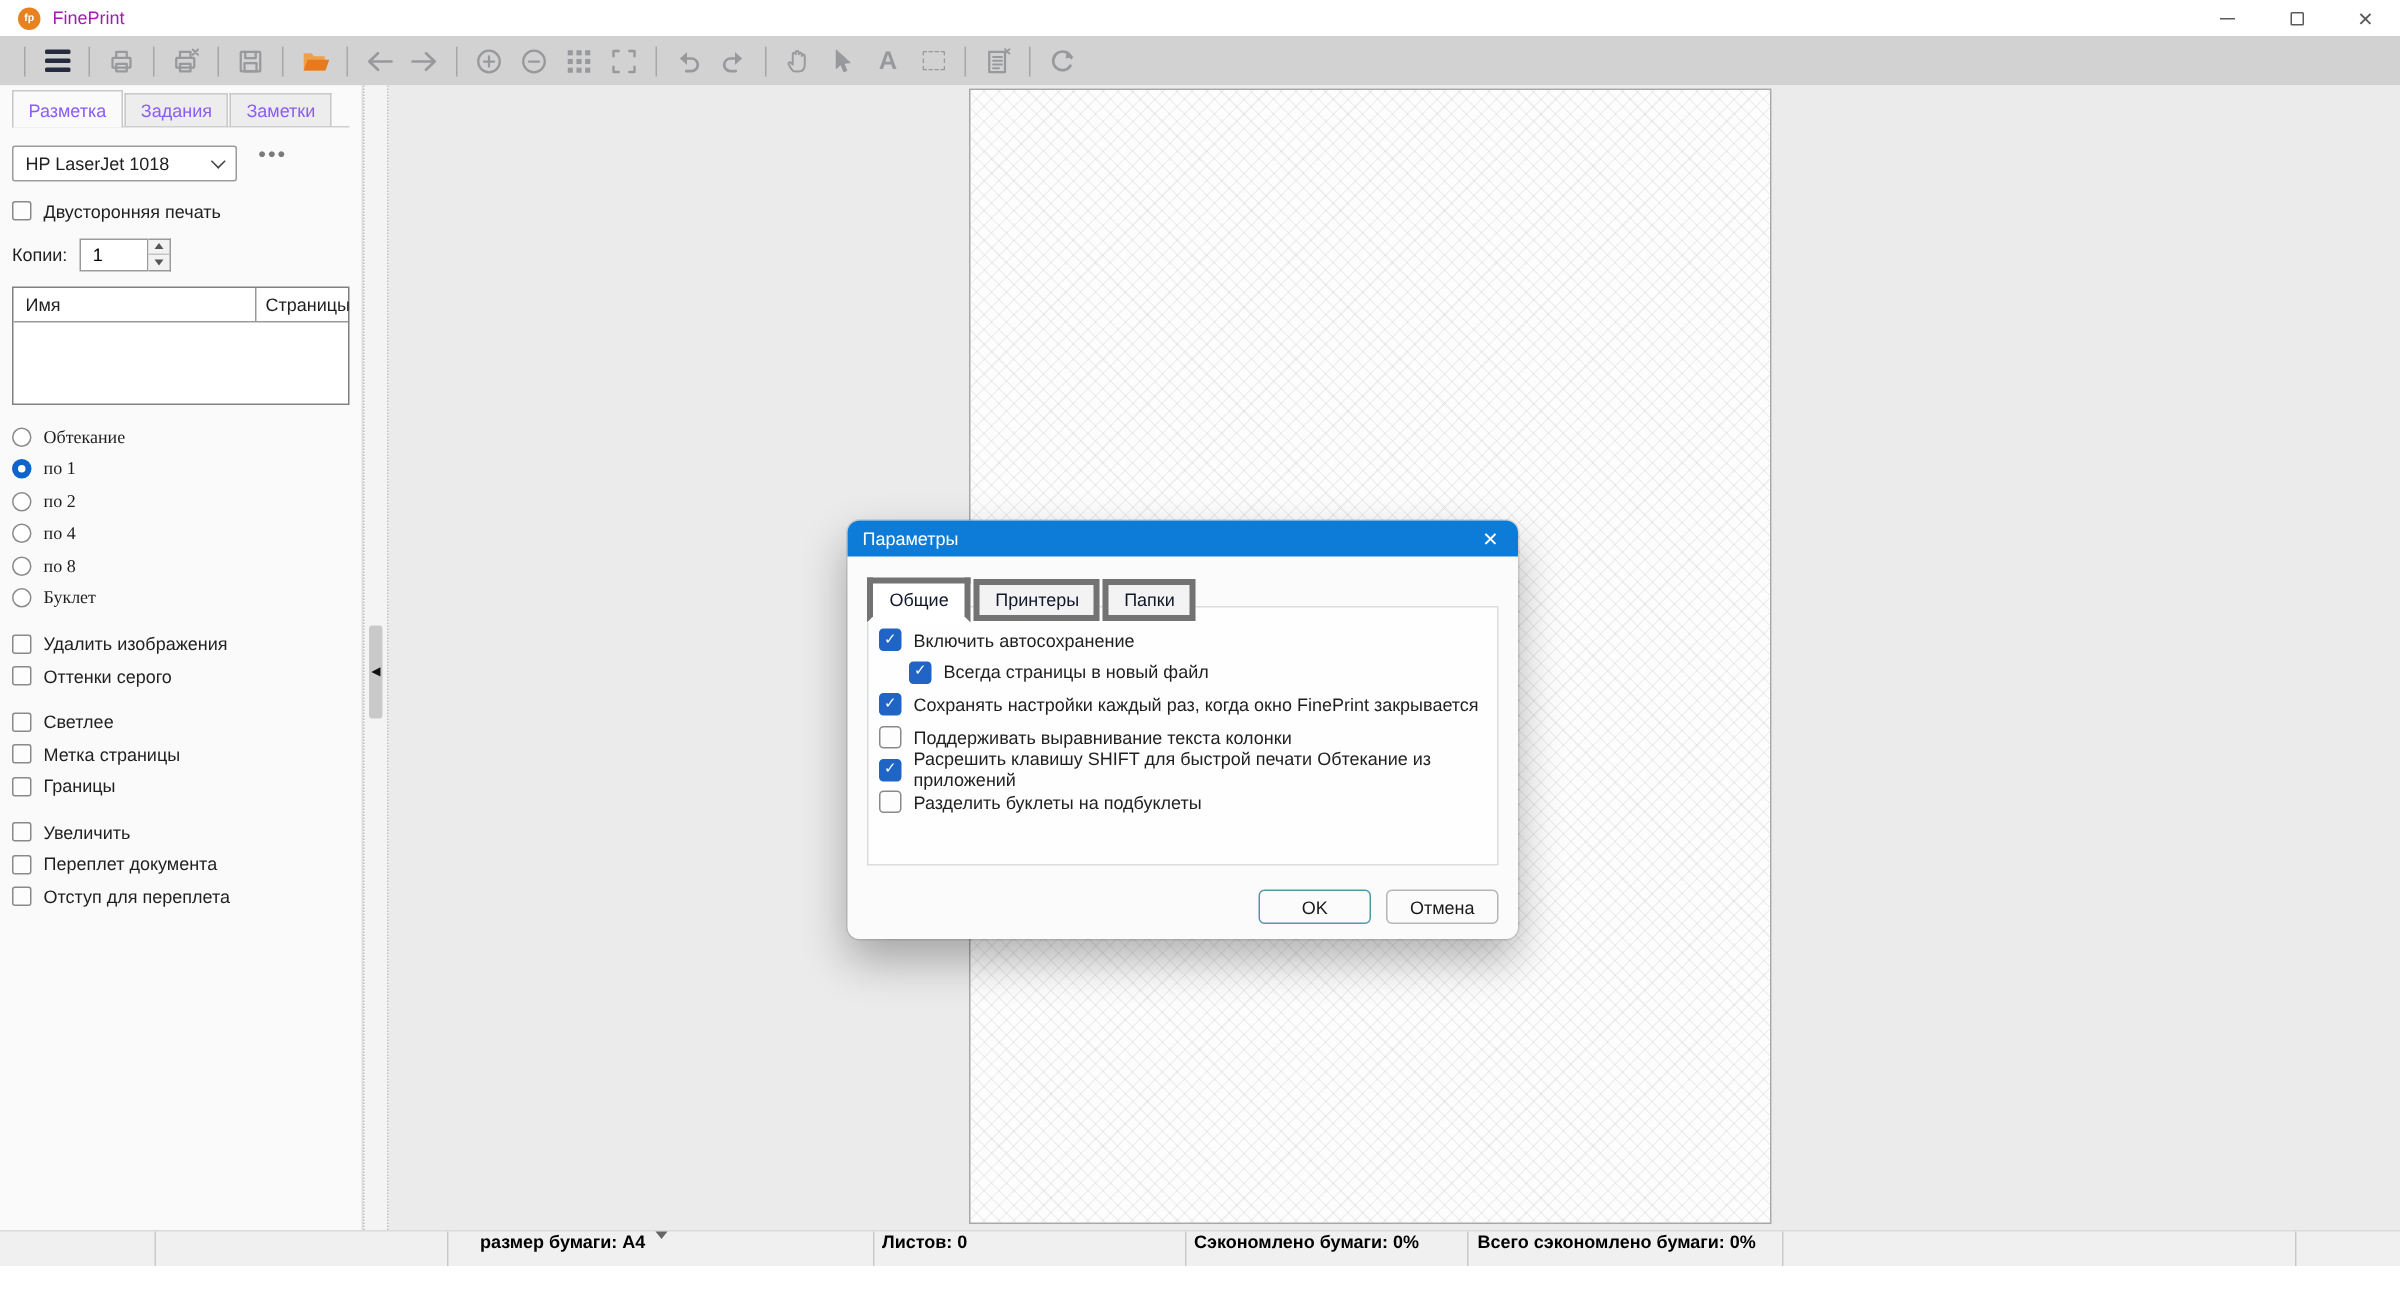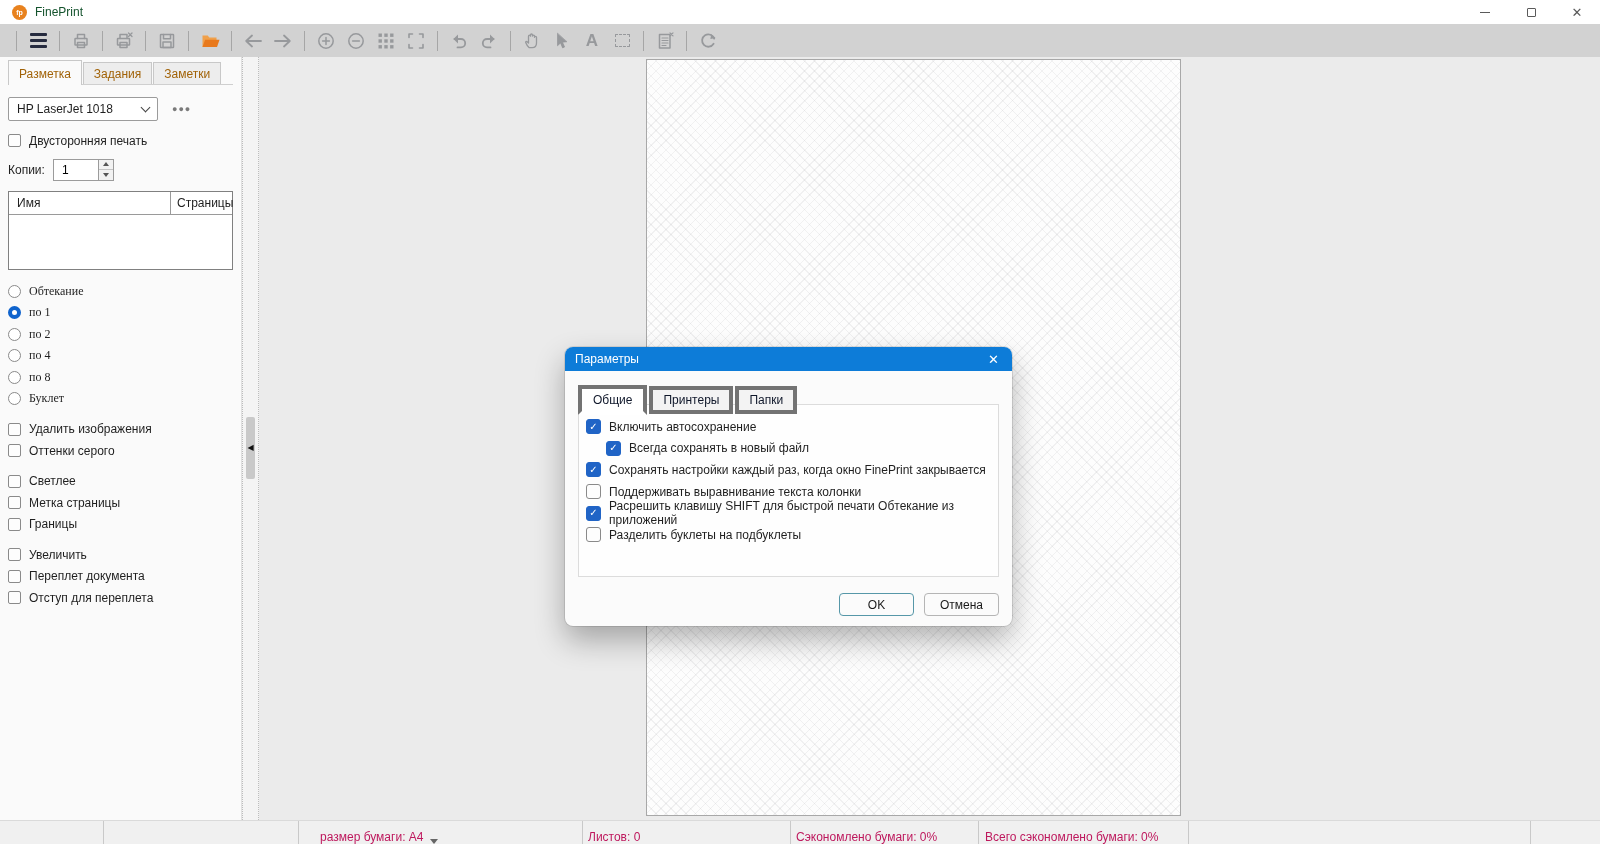--- a/index.html
+++ b/index.html
@@ -3,21 +3,21 @@
 <meta charset="utf-8">
 <style>
   * { margin:0; padding:0; box-sizing:border-box; }
   html,body { width:1600px; height:860px; overflow:hidden;
     font-family:"Liberation Sans", sans-serif; font-size:12px; color:#1f1f1f; background:#fff; }
 
   
   .titlebar { height:24px; background:#ffffff; display:flex; align-items:center; padding-left:12px; }
   .app-icon { width:15px; height:15px; border-radius:50%; background:var(--folder-orange,#e8821e);
     color:#fff; font-size:7px; font-weight:bold; display:flex; align-items:center; justify-content:center; }
-  .app-title { margin-left:8px; color:#14532d; font-size:12px; }
+  .app-title { margin-left:8px; color:#a21caf; font-size:12px; }
   .win-controls { margin-left:auto; display:flex; align-items:center; height:100%; }
   .win-btn { width:46px; height:100%; display:flex; align-items:center; justify-content:center; color:#5a5a5a; }
   .min-glyph { width:10px; height:0; border-top:1px solid #5a5a5a; }
   .restore-glyph { width:9px; height:9px; border:1px solid #5a5a5a; border-radius:1px; position:relative; background:#fff; }
   .restore-glyph::before { content:""; position:absolute; left:2px; top:-4px; width:9px; height:9px;
     border:1px solid #5a5a5a; border-radius:1px; z-index:-1; }
   .close-glyph { font-size:13px; color:#5a5a5a; }
 
   
   .toolbar { height:33px; background:#d2d2d2; display:flex; align-items:center; padding-left:10px; }
@@ -40,23 +40,23 @@
   .canvas { flex:1; position:relative; }
   .page { position:absolute; left:387px; top:2px; width:535px; height:757px;
     background-color:#fdfdfd; border:1px solid #a8a8a8;
     background-image:
       repeating-linear-gradient(45deg,  rgba(150,150,155,.12) 0 1px, transparent 1px 7px),
       repeating-linear-gradient(-45deg, rgba(150,150,155,.12) 0 1px, transparent 1px 7px); }
 
   
   .side-tabs { display:flex; align-items:flex-end; border-bottom:1px solid #cfcfcf; height:26px; }
   .stab { padding:4px 10px 4px 10px; border:1px solid #c8c8c8; border-bottom:none; background:#ededed;
-    color:#a16207; margin-right:1px; height:22px; }
+    color:#8b5cf6; margin-right:1px; height:22px; }
   .stab.active { background:#fafafa; height:25px; padding-top:6px; position:relative; top:1px; }
-  .combo-row { display:flex; align-items:center; margin-top:12px; }
+  .combo-row { display:flex; align-items:flex-start; margin-top:12px; }
   .combo { width:150px; height:24px; background:#fff; border:1px solid #9b9b9b; border-radius:2px;
     display:flex; align-items:center; padding:0 8px; }
   .combo-val { flex:1; }
   .chev { width:7px; height:7px; border-right:1.4px solid #444; border-bottom:1.4px solid #444;
     transform:rotate(45deg); margin-top:-3px; }
   .more-btn { margin-left:14px; color:#7a7a7a; font-size:9px; letter-spacing:1px; }
   .opt-row { display:flex; align-items:center; height:21.5px; }
   .cb { width:13px; height:13px; border:1px solid #8a8a8a; border-radius:2px; background:#fdfdfd;
     margin-right:8px; flex:none; display:flex; align-items:center; justify-content:center;
     color:#fff; font-size:10px; line-height:1; }
@@ -79,21 +79,21 @@
   .job-head { display:flex; height:23px; border-bottom:1px solid #9a9a9a; align-items:center; }
   .jh-name { flex:1; padding-left:8px; }
   .jh-pages { width:62px; border-left:1px solid #9a9a9a; padding-left:6px; align-self:stretch;
     display:flex; align-items:center; }
   .radio-group { margin-top:11px;font-family:Liberation Serif, serif; }
   .grp-gap { margin-top:9px; }
 
   
   .statusbar { height:24px; background:#f0f0f0; border-top:1px solid #dadada; position:relative; }
   .sdiv { position:absolute; top:0; bottom:0; width:1px; background:#c9c9c9; }
-  .sitem { position:absolute; top:0; height:100%; display:flex; align-items:flex-end; color:#be185d; }
+  .sitem { position:absolute; top:0; height:100%; display:flex; align-items:flex-start; color:#000000;font-weight:bold; }
   .caret-dn { width:0; height:0; border-left:4px solid transparent; border-right:4px solid transparent;
     border-top:5px solid #666; margin-left:7px; }
   .footer-strip { height:16px; background:#fff; }
 
   
   .dialog { position:absolute; left:565px; top:290px; width:447px; height:279px; z-index:50;
     border-radius:8px; box-shadow:0 14px 30px rgba(0,0,0,.30), 0 0 0 1px rgba(0,0,0,.10);
     background:#fbfbfb; }
   .dlg-title { height:24px; background:var(--accent-blue,#0d7cd8); border-radius:8px 8px 0 0;
     display:flex; align-items:center; color:#fff; padding:0 10px; }
@@ -391,21 +391,21 @@
         <span class="dtab">Принтеры</span>
         <span class="dtab">Папки</span>
       </div>
     <div class="dlg-panel" id="dlg-checks">
         <div class="opt-row">
           <span class="cb on">✓</span>
           <span>Включить автосохранение</span>
         </div>
         <div class="opt-row" style="margin-left: 20px;">
           <span class="cb on">✓</span>
-          <span>Всегда сохранять в новый файл</span>
+          <span>Всегда страницы в новый файл</span>
         </div>
         <div class="opt-row">
           <span class="cb on">✓</span>
           <span>Сохранять настройки каждый раз, когда окно FinePrint закрывается</span>
         </div>
         <div class="opt-row">
           <span class="cb"></span>
           <span>Поддерживать выравнивание текста колонки</span>
         </div>
         <div class="opt-row">

